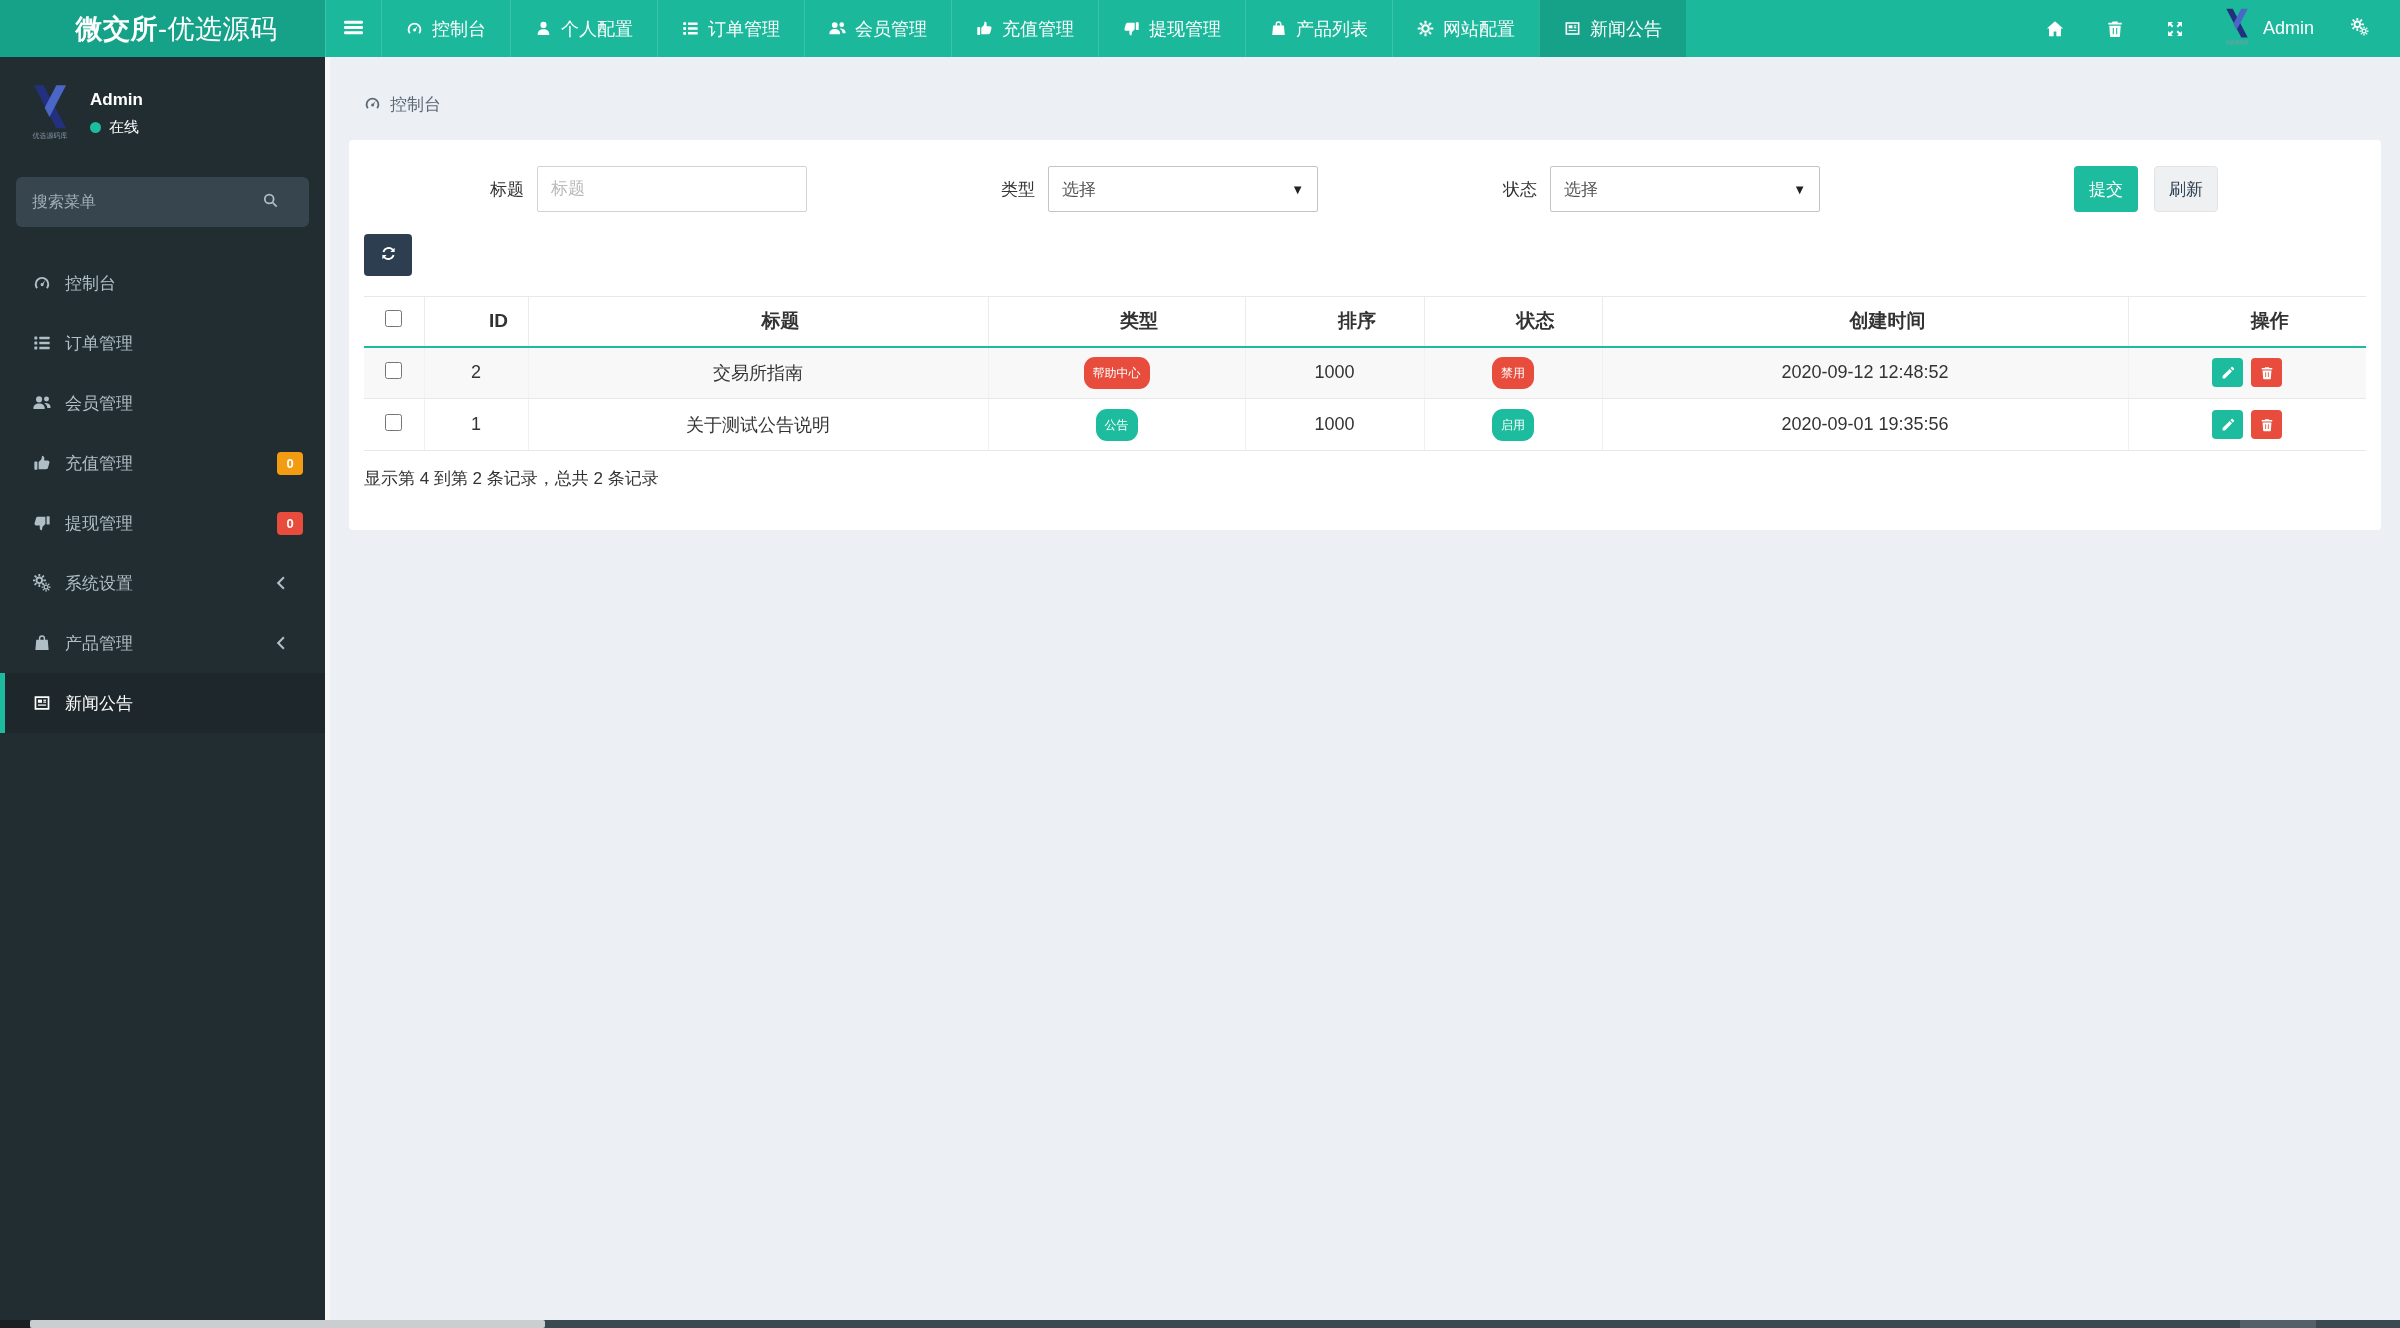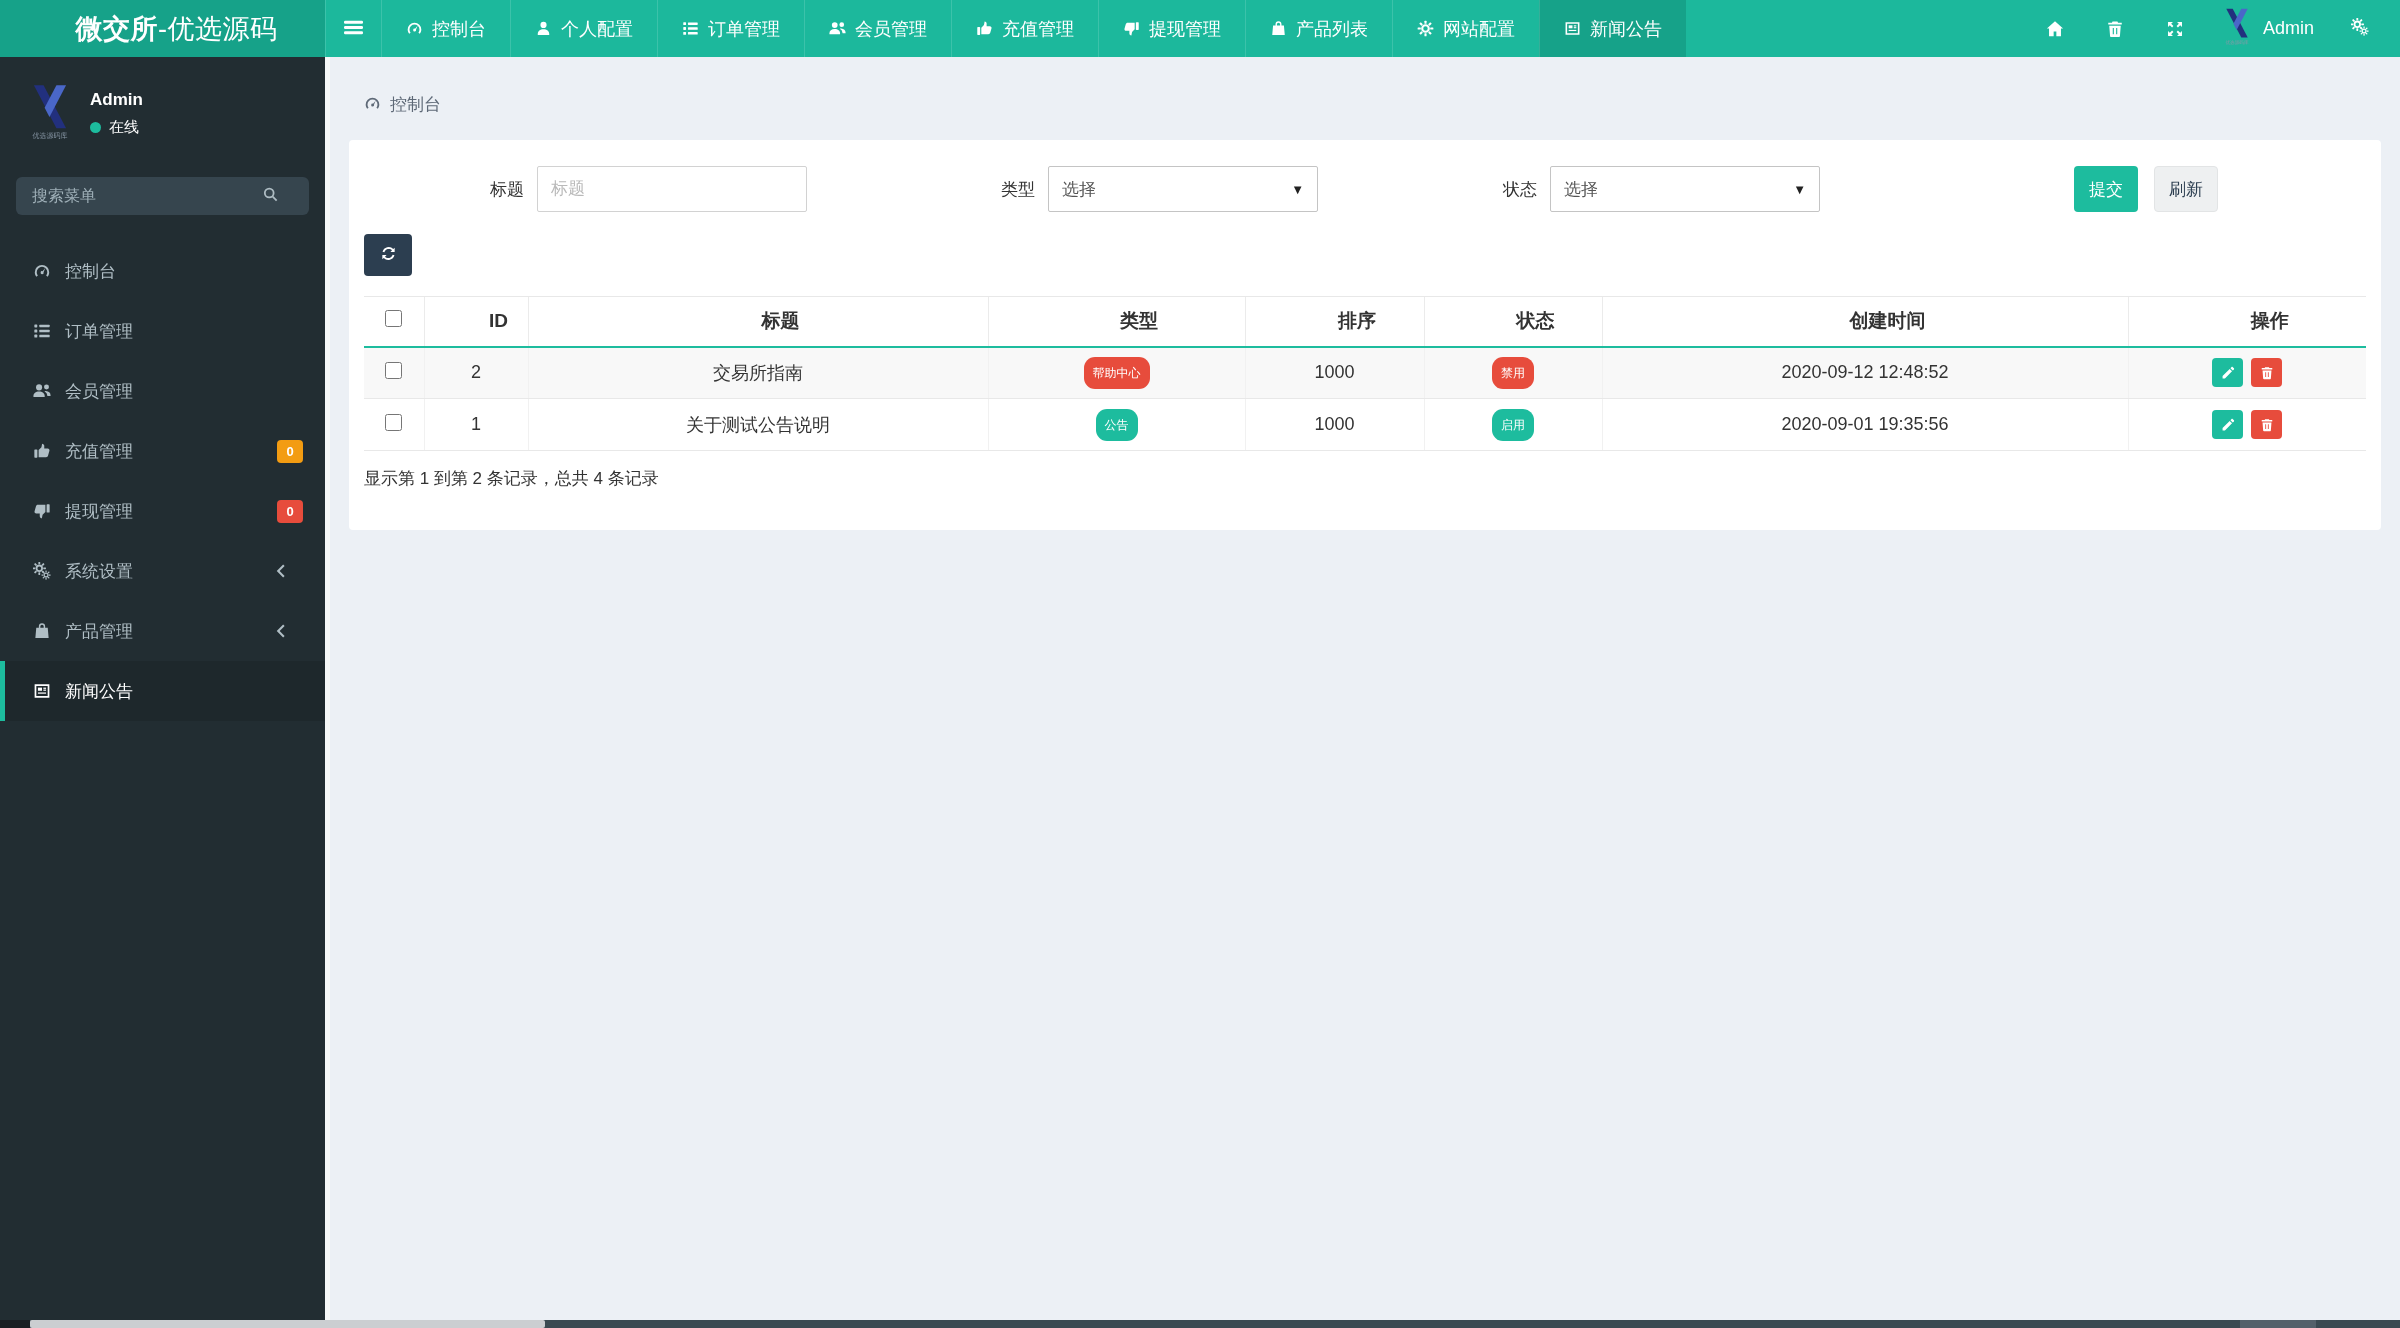--- a/index.html
+++ b/index.html
@@ -24,21 +24,21 @@
   .app { display:flex; height:1263px; }
   .sidebar { width:325px; background:#222d32; flex:none; position:relative; }
   .side-gap { width:5px; background:#f6f8f8; flex:none; }
   .content { flex:1; position:relative; }
 
   
   .user-panel { display:flex; align-items:center; gap:16px; padding:24px 20px 18px 26px; }
   .user-name { color:#fff; font-weight:bold; font-size:17px; margin-bottom:8px; }
   .user-status { color:#fff; font-size:15px; display:flex; align-items:center; gap:8px; }
   .status-dot { width:11px; height:11px; border-radius:50%; background:#1dbc9e; display:inline-block; }
-  .side-search { margin:14px 16px 0; height:38px; background:#36454e; border-radius:6px; display:flex; align-items:center; padding:0 20px 0 16px; }
+  .side-search { margin:14px 16px 0; height:50px; background:#36454e; border-radius:6px; display:flex; align-items:center; padding:0 20px 0 16px; }
   .side-search input { flex:1; background:transparent; border:none; outline:none; color:#ccd5d9; font-size:16px; font-family:inherit; }
   .side-search input::placeholder { color:#9fb0b8; }
   .side-search-btn { background:transparent; border:none; color:#aebcc3; font-size:17px; padding:8px 10px; cursor:pointer; }
   .side-menu { list-style:none; margin-top:26px; }
   .side-item { height:60px; display:flex; align-items:center; padding:0 22px 0 28px; color:#b0bec5; font-size:17px; cursor:pointer; border-left:5px solid transparent; }
   .side-item .ic { font-size:18px; margin-right:14px; flex:none; }
   .side-item.active { background:#1e282c; color:#fff; border-left-color:#1dbc9e; }
   .side-item .grow { flex:1; }
   .side-badge { color:#fff; font-size:13px; font-weight:bold; padding:4px 8px; border-radius:4px; min-width:26px; text-align:center; }
   .side-chevron { color:#b0bec5; font-size:14px; }
@@ -440,21 +440,21 @@
                   </svg>
                 </button><button class="op-btn" style="background:#e74c3c">
                   <svg class="ic" viewBox="0 0 16 16" fill="currentColor">
                     <path d="M5.8 1.4h4.4l.5 1H14v1.7H2V2.4h3.3zM2.9 5.1h10.2l-.7 9.2c0 .5-.5.9-1 .9H4.6c-.5 0-1-.4-1-.9zM6 7v5.7h1V7zm3 0v5.7h1V7z"></path>
                   </svg>
                 </button></td>
             </tr>
           </tbody>
       </table>
 
-      <div class="summary">显示第 1 到第 2 条记录，总共 4 条记录</div>
+      <div class="summary">显示第 4 到第 2 条记录，总共 2 条记录</div>
     </div>
   </main>
 </div>
 
 <div class="hscroll">
   <div class="corner"></div>
   <div class="thumb"></div>
   <div class="seg"></div>
 </div>
 

